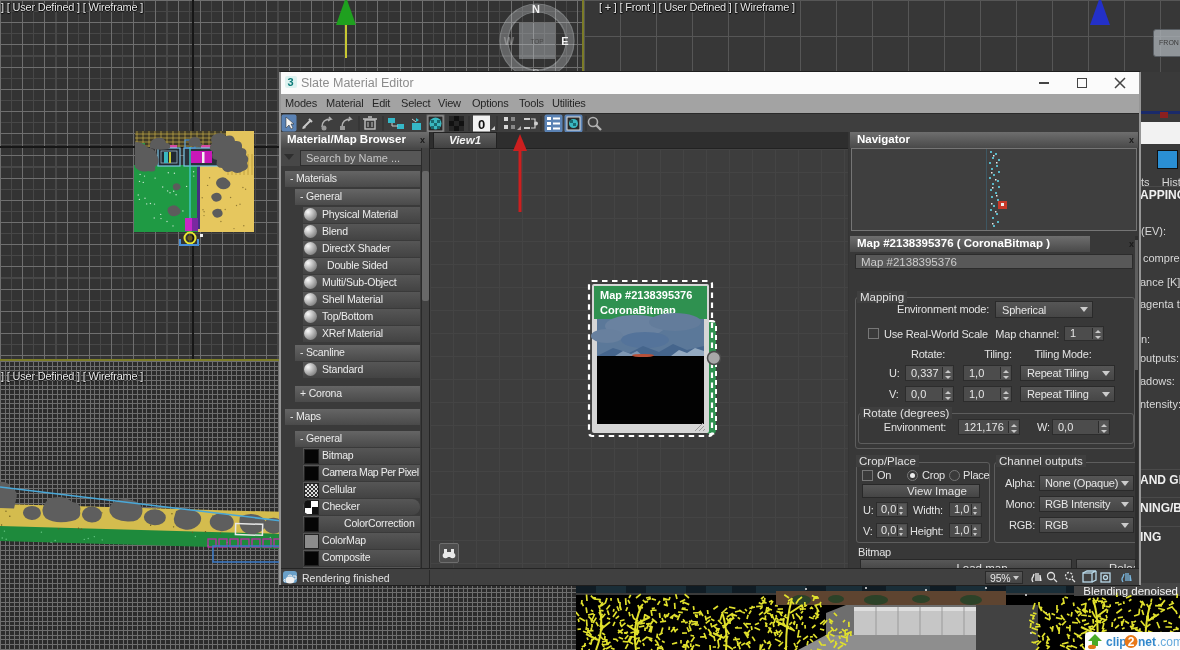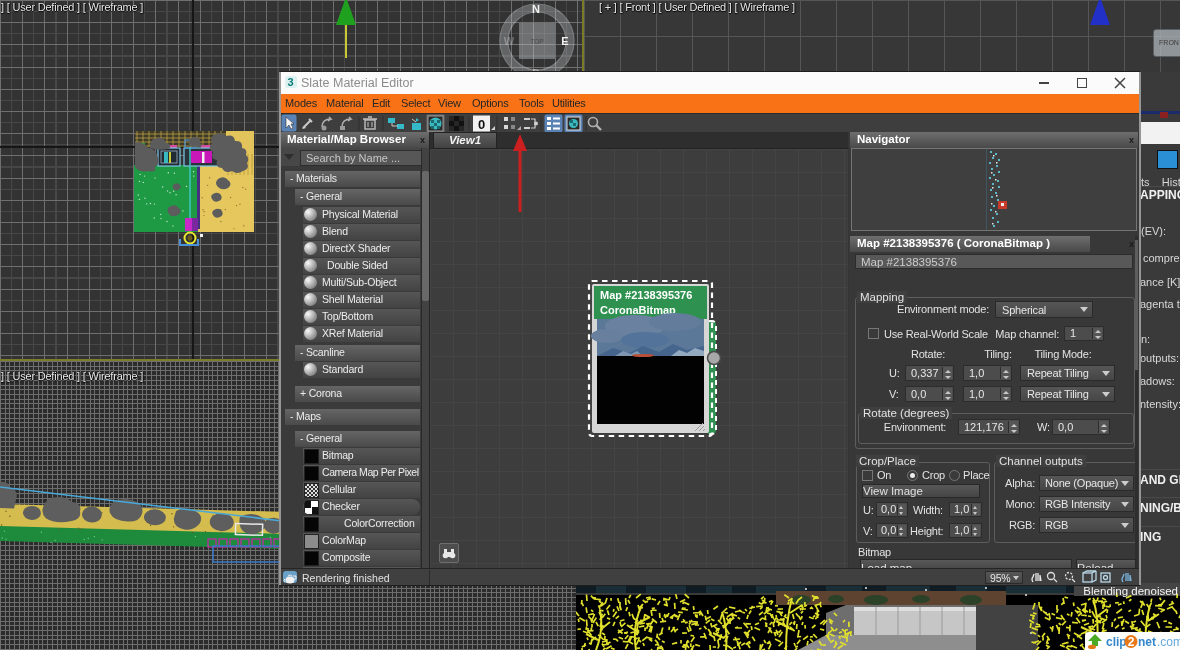--- a/index.html
+++ b/index.html
@@ -22,21 +22,21 @@
 background-image:
  repeating-linear-gradient(to right,#6e6e6e 0 1px,rgba(0,0,0,0) 1px 4.72px),
  repeating-linear-gradient(to bottom,#6e6e6e 0 1px,rgba(0,0,0,0) 1px 4.72px);}
 
 #rsp{left:1140px;top:72px;width:40px;height:511px;background:#3a3a3a;overflow:hidden;}
 .rspt{position:absolute;color:#d8d8d8;font-size:11px;white-space:nowrap;}
 .rspb{position:absolute;color:#f0f0f0;font-size:12px;font-weight:bold;white-space:nowrap;}
 
 #win{left:281px;top:72px;width:858px;height:513px;background:#353535;box-shadow:0 0 0 1px #1e1e1e;}
 #titlebar{left:0;top:0;width:858px;height:22px;background:#fbfbfb;}
-#menubar{left:0;top:22px;width:858px;height:19px;background:#f97316;}
+#menubar{left:0;top:22px;width:858px;height:19px;background:#a3a3a3;}
 .mitem{position:absolute;top:3px;color:#262626;font-size:11px;letter-spacing:-0.2px;}
 #toolbar{left:0;top:41px;width:858px;height:19px;background:#3e3e3e;border-top:1px solid #2a2a2a;box-sizing:border-box;}
 #statusbar{left:0;top:496px;width:858px;height:17px;background:#404040;border-top:1px solid #252525;box-sizing:border-box;}
 
 .phead{position:absolute;height:16px;background:linear-gradient(#6e6e6e,#494949);color:#fff;font-weight:bold;font-size:11.5px;}
 .px{position:absolute;color:#1a1a1a;font-weight:bold;font-size:9px;}
 #leftpanel{left:0;top:60px;width:149px;height:436px;background:#3a3a3a;border-right:1px solid #252525;box-sizing:border-box;}
 #centerview{left:149px;top:60px;width:418px;height:436px;background:#3d3d3d;}
 #rightarea{left:568px;top:60px;width:290px;height:436px;background:#383838;}
 .row{position:absolute;height:16px;background:linear-gradient(#565656,#434343);color:#ececec;font-size:10.5px;letter-spacing:-0.2px;white-space:nowrap;overflow:hidden;}
@@ -46,21 +46,21 @@
 
 .lab{position:absolute;color:#e2e2e2;font-size:11px;letter-spacing:-0.2px;white-space:nowrap;}
 .fld{position:absolute;background:#4c4c4c;border:1px solid #2c2c2c;color:#e6e6e6;font-size:11px;box-sizing:border-box;white-space:nowrap;overflow:hidden;}
 .dd{position:absolute;background:linear-gradient(#565656,#464646);border:1px solid #2a2a2a;color:#e6e6e6;font-size:11px;letter-spacing:-0.2px;box-sizing:border-box;white-space:nowrap;overflow:hidden;}
 .ddarr{position:absolute;right:4px;top:5px;width:0;height:0;border-left:4px solid transparent;border-right:4px solid transparent;border-top:5px solid #ccc;}
 .spin{position:absolute;right:1px;top:1px;bottom:1px;width:9px;background:#565656;border-left:1px solid #2c2c2c;}
 .gbox{position:absolute;border:1px solid #5d5d5d;border-radius:3px;}
 .glab{position:absolute;background:#3f3f3f;color:#e2e2e2;font-size:11.5px;padding:0 3px;white-space:nowrap;}
 .chk{position:absolute;width:11px;height:11px;background:#3a3a3a;border:1px solid #777;box-sizing:border-box;}
 .rad{position:absolute;width:11px;height:11px;border-radius:50%;background:#3a3a3a;border:1px solid #777;box-sizing:border-box;}
-.btn{position:absolute;background:linear-gradient(#585858,#454545);border:1px solid #282828;color:#e0e0e0;font-size:11.5px;text-align:left;box-sizing:border-box;overflow:hidden;}
+.btn{position:absolute;background:linear-gradient(#585858,#454545);border:1px solid #282828;color:#e0e0e0;font-size:11.5px;text-align:center;box-sizing:border-box;overflow:hidden;padding-left:32px;}
 </style>
 </head>
 <body>
 <div id="scene">
   <div class="abs" id="vpTL"></div>
   <div class="abs" id="vpFR"></div>
   <div class="abs" id="vpBL"></div>
 
   <div class="abs" style="left:192px;top:0;width:2px;height:361px;background:#161616;"></div>
   <div class="abs" style="left:0;top:146px;width:583px;height:2px;background:#161616;"></div>

